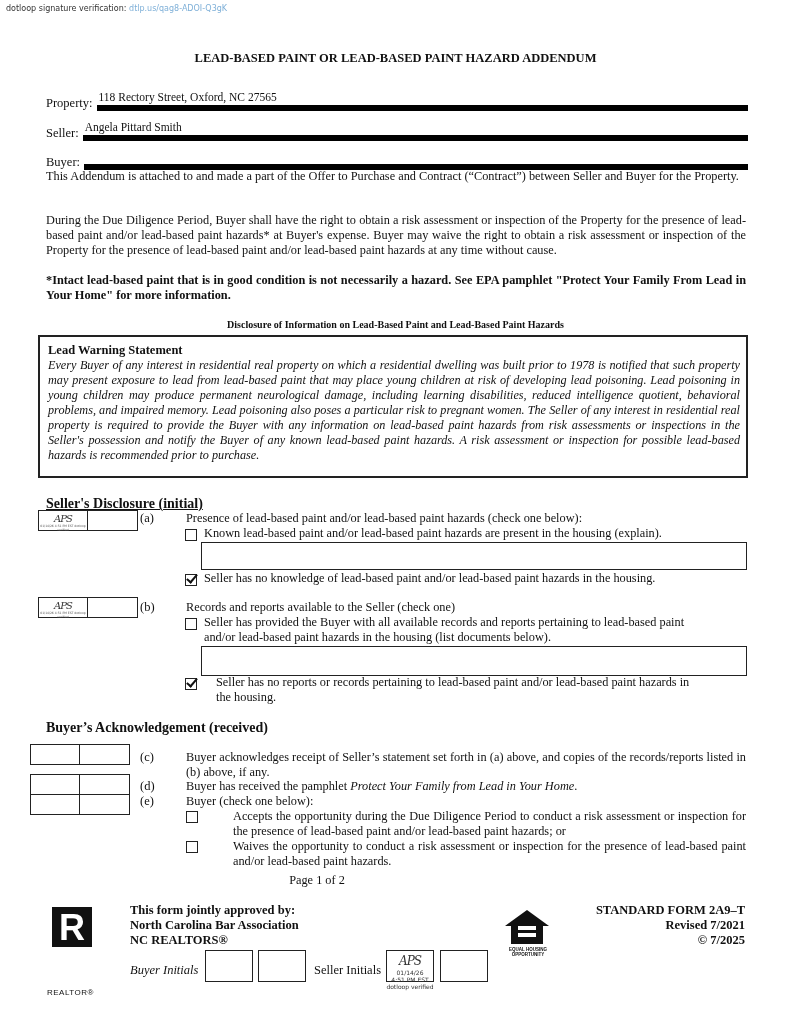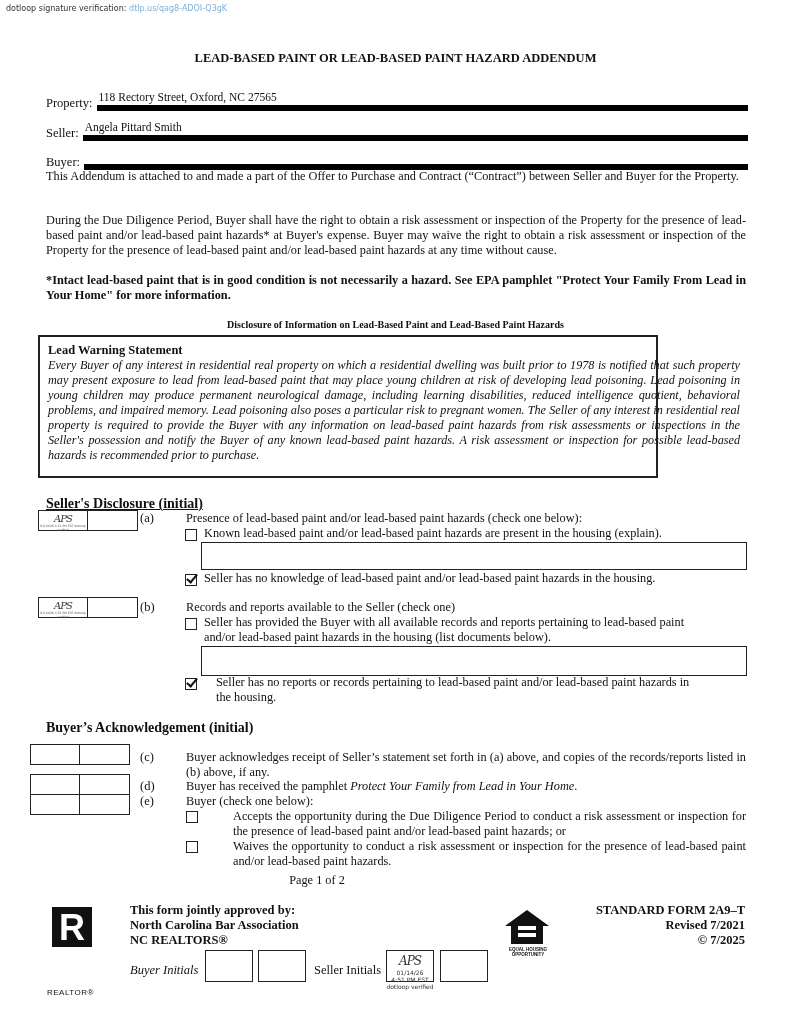--- a/index.html
+++ b/index.html
@@ -7,21 +7,21 @@
   .abs{position:absolute;}
   .verif{left:6px;top:4px;font-family:"DejaVu Sans",sans-serif;font-size:8px;color:#333;}
   .verif a{color:#7fb0d8;text-decoration:none;}
   .title{left:0;width:791px;top:51px;text-align:center;font-weight:bold;font-size:12.5px;}
   .field{left:46px;width:702px;font-size:12.5px;display:flex;align-items:flex-end;}
   .field .lbl{white-space:nowrap;margin-top:16px;}
   .field .val{flex:1;border-bottom:6px solid #000000;margin-left:4px;font-size:11.5px;padding-left:2px;height:15px;line-height:15px;}
   .para{left:46px;width:700px;font-size:12.3px;line-height:15px;text-align:justify;}
   .bold{font-weight:bold;}
   .disc-head{left:0;width:791px;top:319px;text-align:center;font-weight:bold;font-size:10px;}
-  .warnbox{left:38px;top:335px;width:620px;height:143px;border:2px solid #222;box-sizing:border-box;}
+  .warnbox{left:38px;top:335px;width:710px;height:143px;border:2px solid #222;box-sizing:border-box;}
   .warnbox .h{position:absolute;left:8px;top:6px;font-weight:bold;font-size:12.5px;}
   .warnbox .t{position:absolute;left:8px;top:21px;width:692px;font-style:italic;font-size:12.2px;line-height:15px;text-align:justify;}
   .sec-head{left:46px;font-weight:bold;font-size:14px;}
   .initbox{border:1px solid #222;box-sizing:border-box;background:#fff;}
   .initpair{display:flex;}
   .initpair .initbox{width:50px;height:21px;}
   .initpair .initbox+.initbox{border-left:none;}
   .sig{position:relative;}
   .sig .mark{position:absolute;left:0;right:0;top:2px;text-align:center;font-style:italic;font-size:10px;font-family:"DejaVu Serif",serif;color:#333;letter-spacing:-1px;}
   .sig .stamp{position:absolute;left:0;right:0;top:13px;text-align:center;font-family:"DejaVu Sans",sans-serif;font-size:3px;color:#555;line-height:4px;}
@@ -108,21 +108,21 @@
 <div class="abs" style="left:185px;top:616px;">
   <span class="cb"></span>
 </div>
 <div class="abs txt" style="left:204px;top:615px;width:490px;">Seller has provided the Buyer with all available records and reports pertaining to lead-based paint and/or lead-based paint hazards in the housing (list documents below).</div>
 <div class="abs textbox" style="left:201px;top:646px;width:546px;height:30px;"></div>
 <div class="abs" style="left:185px;top:676px;">
   <span class="cb checked"></span>
 </div>
 <div class="abs txt" style="left:216px;top:675px;width:490px;">Seller has no reports or records pertaining to lead-based paint and/or lead-based paint hazards in the housing.</div>
 
-<div class="abs sec-head" style="top:720px;">Buyer’s Acknowledgement (initial)</div>
+<div class="abs sec-head" style="top:720px;">Buyer’s Acknowledgement (received)</div>
 
 <div class="abs initpair" style="left:30px;top:744px;">
   <div class="initbox"></div>
   <div class="initbox"></div>
 </div>
 <div class="abs initpair" style="left:30px;top:774px;">
   <div class="initbox"></div>
   <div class="initbox"></div>
 </div>
 <div class="abs initpair" style="left:30px;top:794px;">

